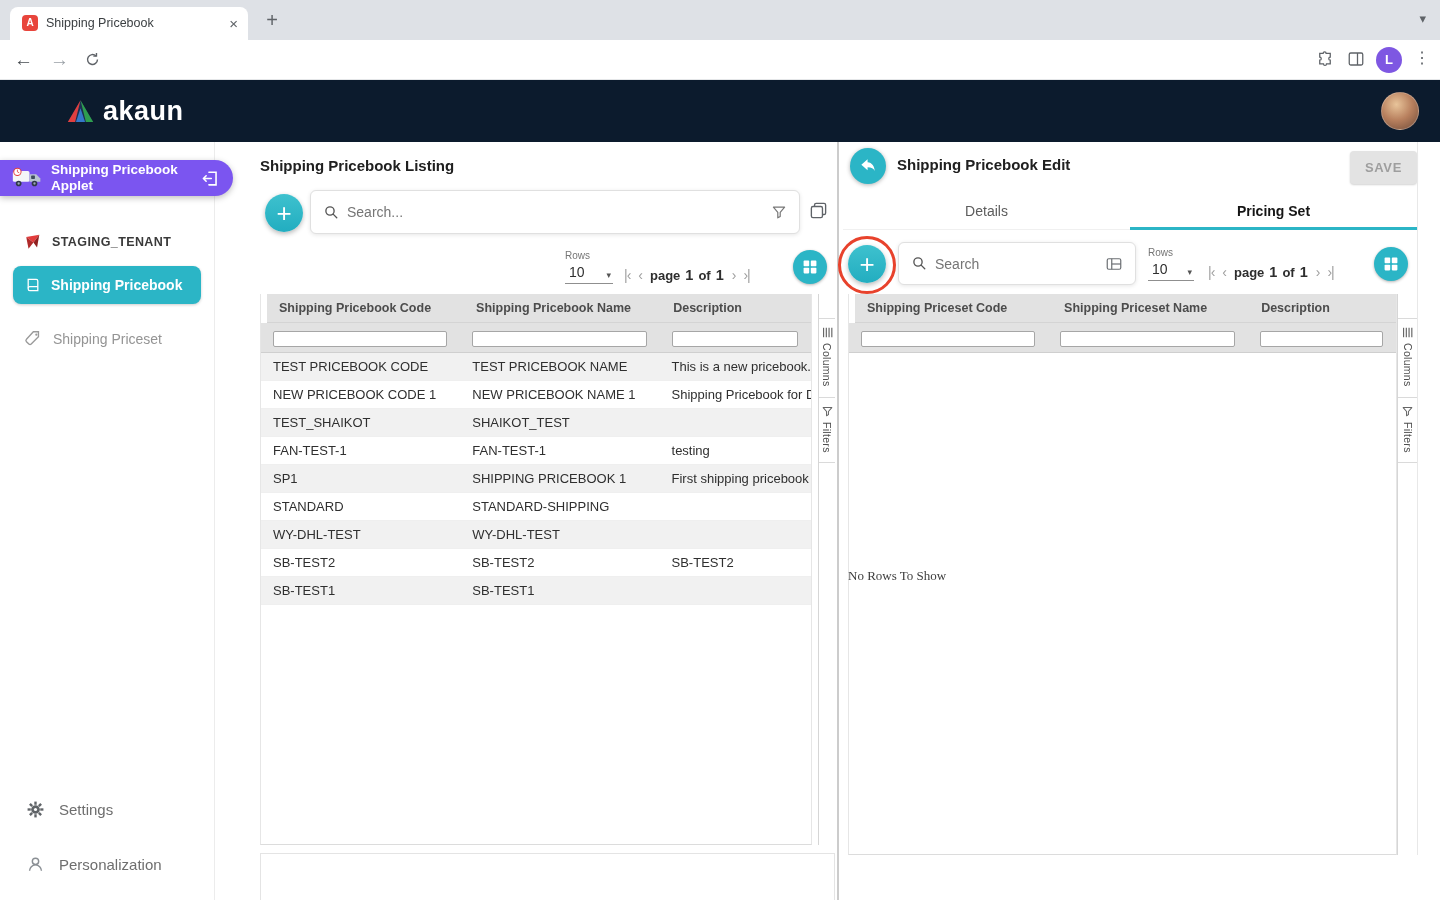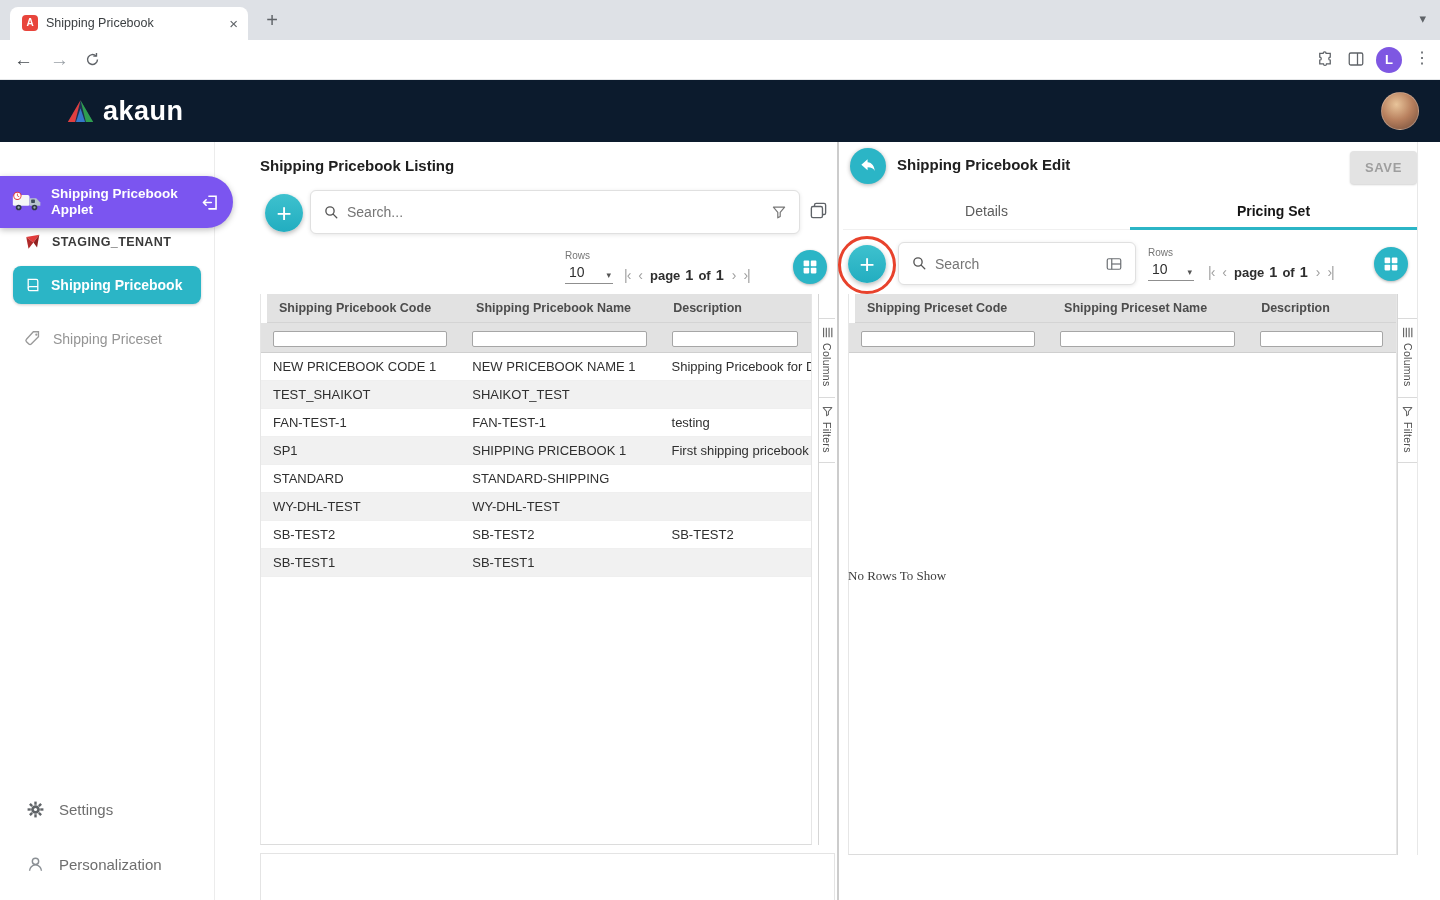--- a/index.html
+++ b/index.html
@@ -36,21 +36,21 @@
   
   .appheader{left:0;top:80px;width:1440px;height:62px;background:#0c1b2d;}
   .logo{position:absolute;left:66px;top:0;height:62px;display:flex;align-items:center;gap:8px;}
   .logotext{font-size:27px;font-weight:bold;color:#fff;letter-spacing:.5px;}
   .appavatar{left:1381px;top:12px;width:38px;height:38px;border-radius:50%;
              background:radial-gradient(circle at 40% 32%,#e8c49a 0%,#b8805e 48%,#6e4a38 100%);
              border:1px solid rgba(255,255,255,.25);}
 
   
   .sidebar{left:0;top:142px;width:215px;height:758px;background:#fff;border-right:1px solid #ececec;}
-  .applet-pill{left:0;top:34px;width:233px;height:52px;background:#7b55f0;border-radius:0 26px 26px 0;
+  .applet-pill{left:0;top:18px;width:233px;height:36px;background:#7b55f0;border-radius:0 26px 26px 0;
                display:flex;align-items:center;box-shadow:0 2px 6px rgba(0,0,0,.25);z-index:5;}
   .truck{margin-left:12px;display:flex;}
   .applet-name{margin-left:9px;width:128px;font-size:13.5px;font-weight:bold;color:#fff;line-height:16px;}
   .logout{margin-left:auto;margin-right:13px;display:flex;}
   .tenant{left:24px;top:91px;display:flex;align-items:center;gap:10px;}
   .tenant-name{font-size:12.5px;font-weight:bold;color:#3a3a3a;letter-spacing:.4px;}
   .nav-pricebook{left:13px;top:124px;width:188px;height:38px;background:#2bb5c6;border-radius:8px;color:#fff;
                  display:flex;align-items:center;gap:10px;padding-left:12px;font-size:14px;font-weight:bold;
                  box-shadow:0 1px 3px rgba(0,0,0,.2);}
   .nav-priceset{left:24px;top:188px;display:flex;align-items:center;gap:12px;color:#949494;font-size:14px;}
@@ -353,20 +353,25 @@
       <div class="thead">
         <div class="th w200">Shipping Pricebook Code</div>
         <div class="th w200">Shipping Pricebook Name</div>
         <div class="th w152">Description</div>
       </div>
       <div class="tfilter">
         <div class="fc w200"><input style=""></div>
         <div class="fc w200"><input style=""></div>
         <div class="fc w152"><input style=""></div>
       </div>
+      <div class="trow odd">
+        <div class="td w200">TEST PRICEBOOK CODE</div>
+        <div class="td w200">TEST PRICEBOOK NAME</div>
+        <div class="td w152">This is a new pricebook.</div>
+      </div>
       <div class="trow">
         <div class="td w200">NEW PRICEBOOK CODE 1</div>
         <div class="td w200">NEW PRICEBOOK NAME 1</div>
         <div class="td w152">Shipping Pricebook for D</div>
       </div>
       <div class="trow odd">
         <div class="td w200">TEST_SHAIKOT</div>
         <div class="td w200">SHAIKOT_TEST</div>
         <div class="td w152"></div>
       </div>

